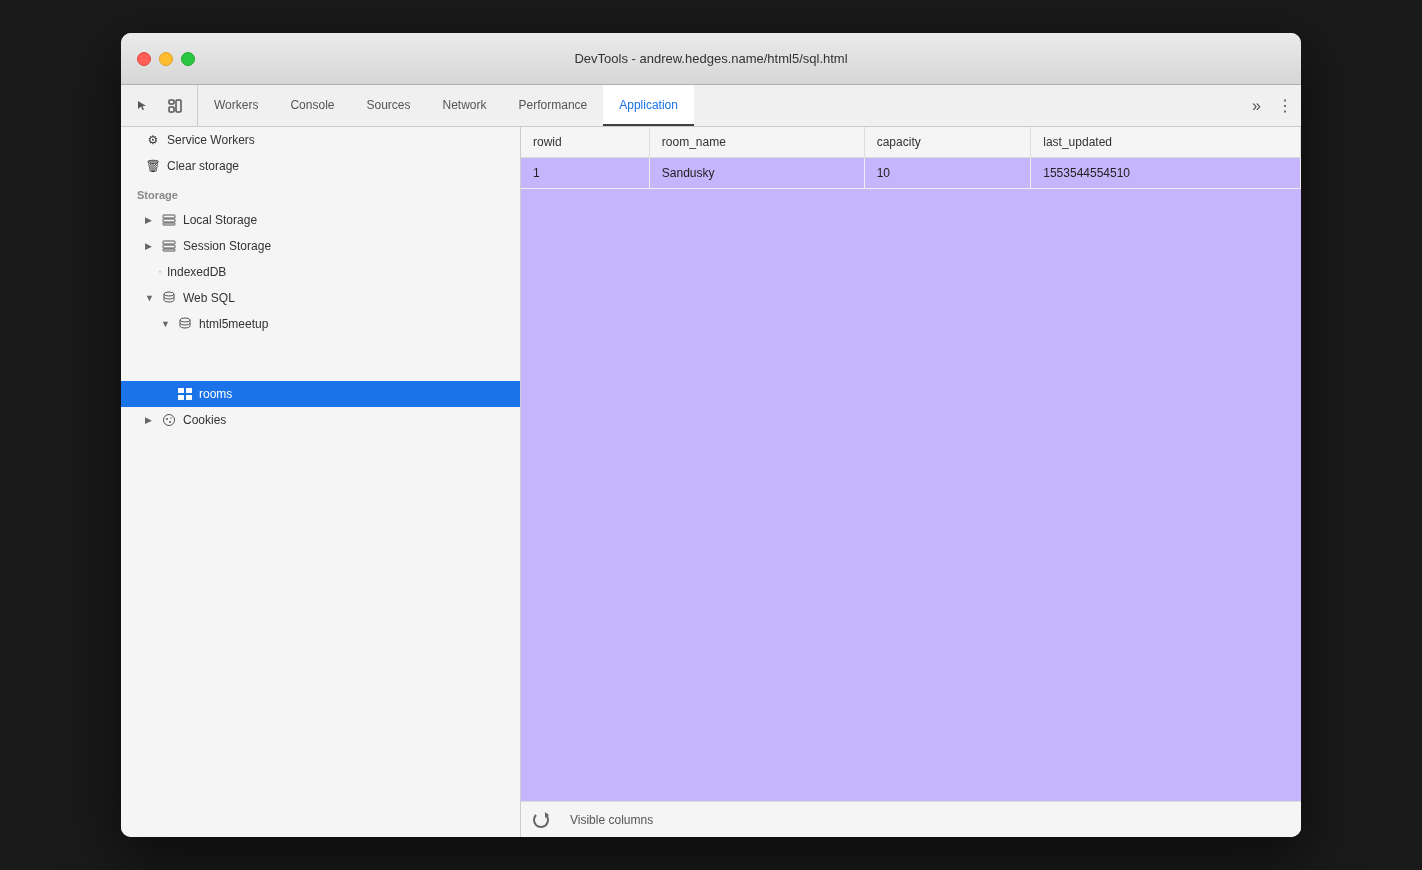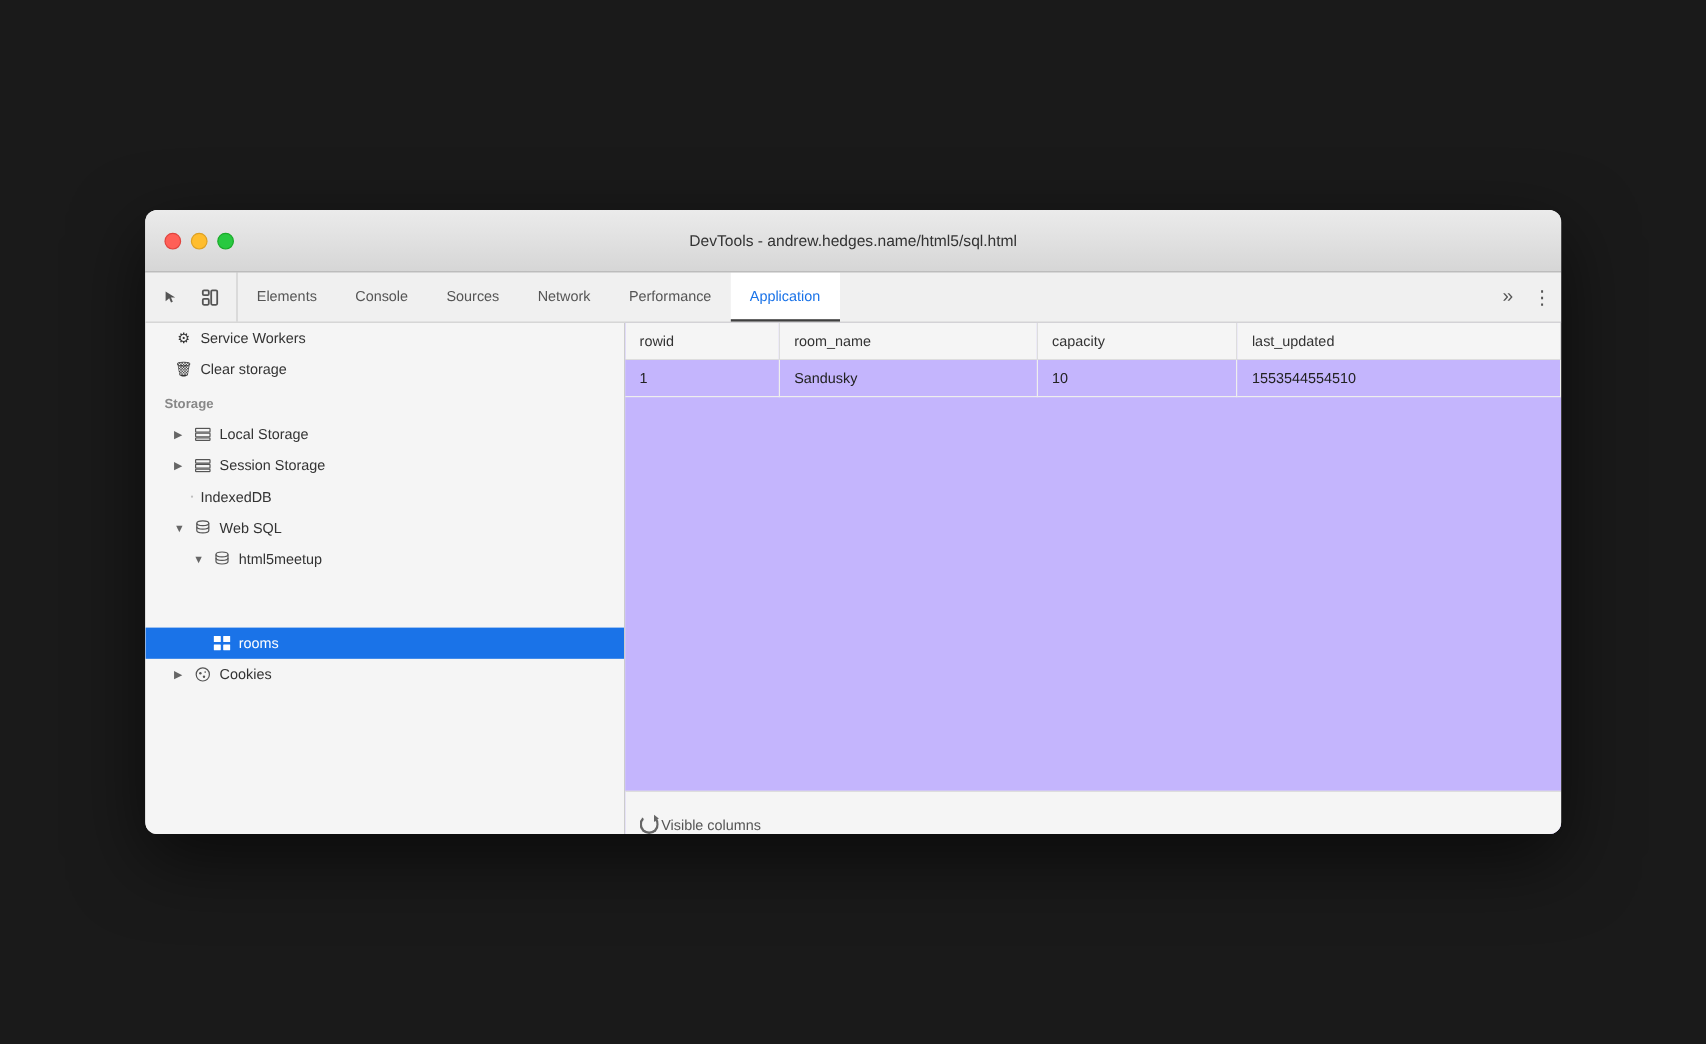--- a/index.html
+++ b/index.html
@@ -6,21 +6,21 @@
     body {
       background: #1a1a1a;
       display: flex;
       align-items: center;
       justify-content: center;
       min-height: 100vh;
       font-family: -apple-system, BlinkMacSystemFont, 'Helvetica Neue', Arial, sans-serif;
     }
     .window {
       width: 1180px;
-      height: 520px;
+      height: 804px;
       background: #f5f5f5;
       border-radius: 10px;
       box-shadow: 0 20px 60px rgba(0,0,0,0.6);
       display: flex;
       flex-direction: column;
       overflow: hidden;
     }
     .title-bar {
       background: linear-gradient(180deg, #ebebeb 0%, #d6d6d6 100%);
       height: 52px;
@@ -201,23 +201,23 @@
       border-right: 1px solid #eee;
       padding: 8px 12px;
       color: #222;
       vertical-align: top;
     }
     .status-bar {
       height: 36px;
       background: #f5f5f5;
       border-top: 1px solid #ddd;
       display: flex;
-      align-items: flex-end;
+      align-items: center;
       padding: 0 12px;
-      gap: 2px;
+      gap: 21px;
       font-size: 12px;
       color: #555;
       flex-shrink: 0;
     }
     .refresh-icon {
       width: 16px;
       height: 16px;
       border: 2px solid #666;
       border-radius: 50%;
       border-top-color: transparent;
@@ -262,21 +262,21 @@
       <div class="tab-icon-btn">
         <svg width="16" height="16" viewBox="0 0 16 16" fill="none">
           <rect x="2" y="2" width="5" height="4" rx="1" stroke="#555" stroke-width="1.5"></rect>
           <rect x="2" y="9" width="5" height="5" rx="1" stroke="#555" stroke-width="1.5"></rect>
           <rect x="9" y="2" width="5" height="12" rx="1" stroke="#555" stroke-width="1.5"></rect>
         </svg>
       </div>
     </div>
     <div class="tabs">
       <div class="tab">
-        <span>Elements</span>
+        <span>Workers</span>
       </div>
       <div class="tab">
         <span>Console</span>
       </div>
       <div class="tab">
         <span>Sources</span>
       </div>
       <div class="tab">
         <span>Network</span>
       </div>

